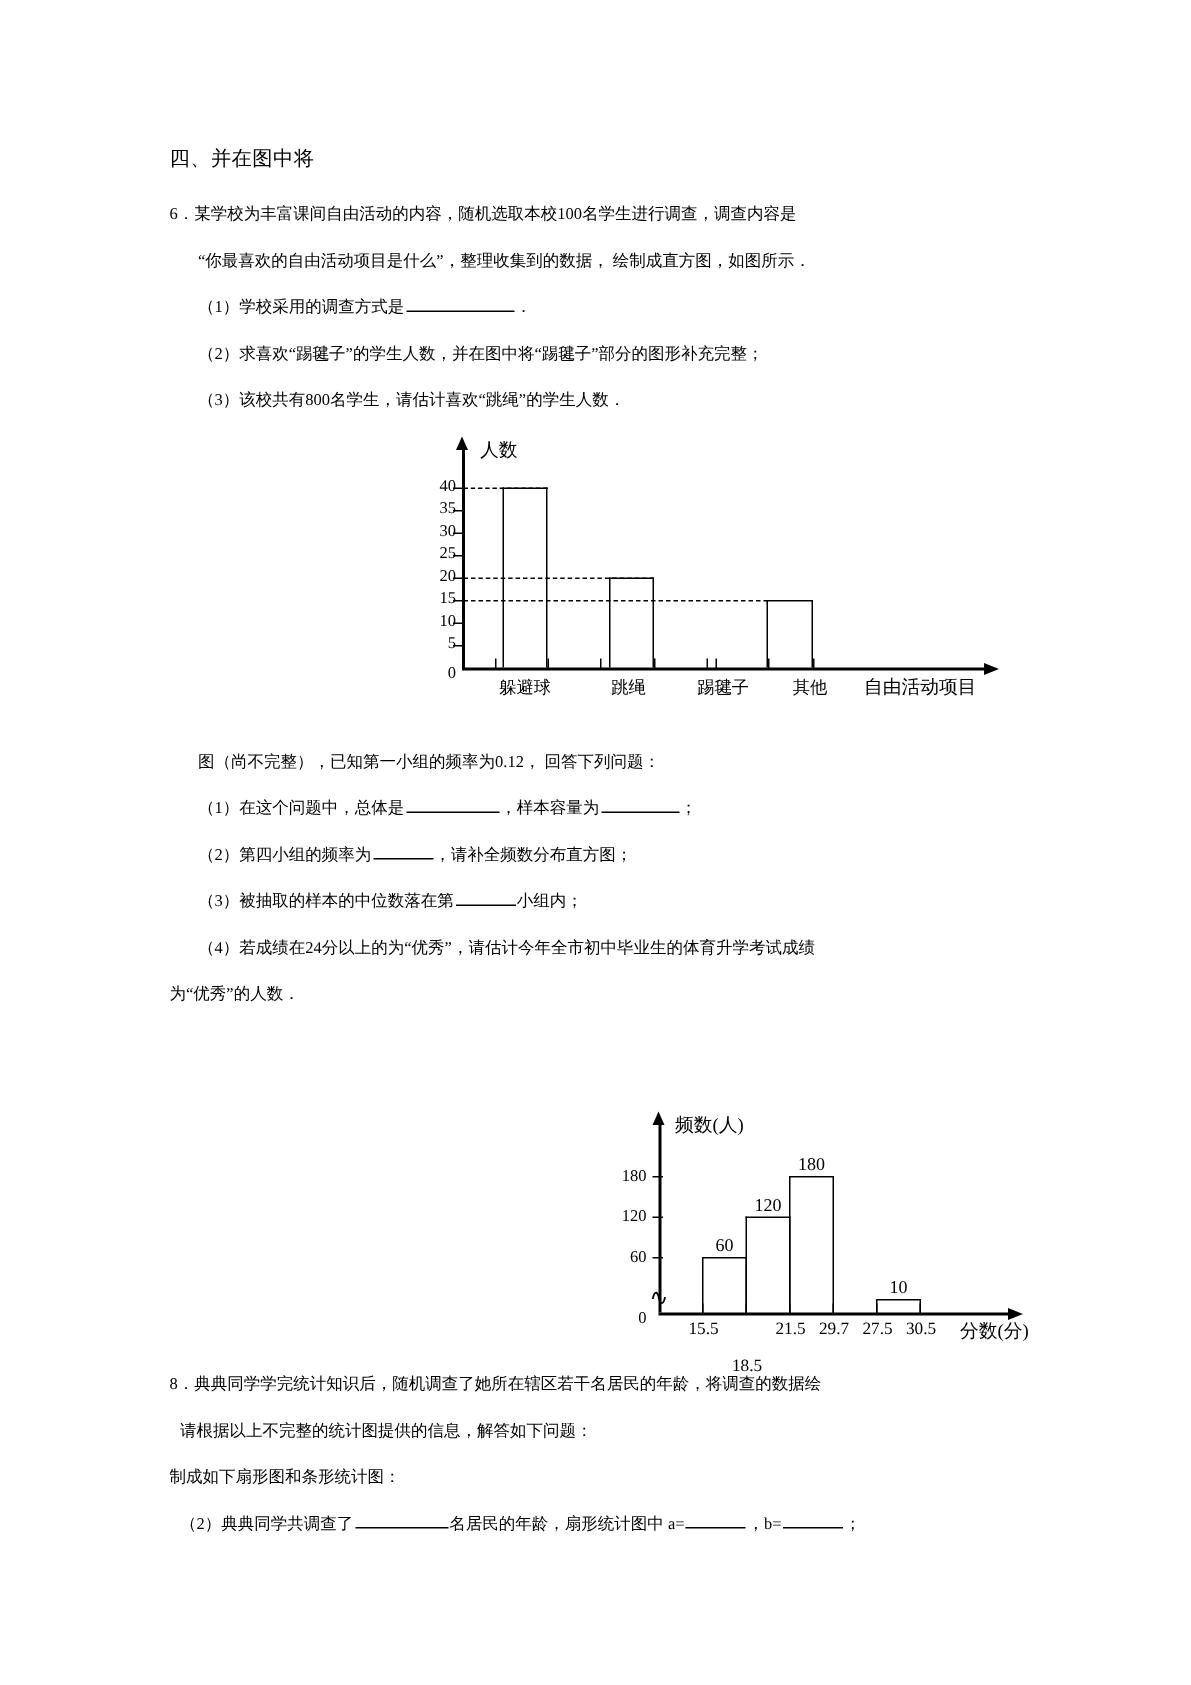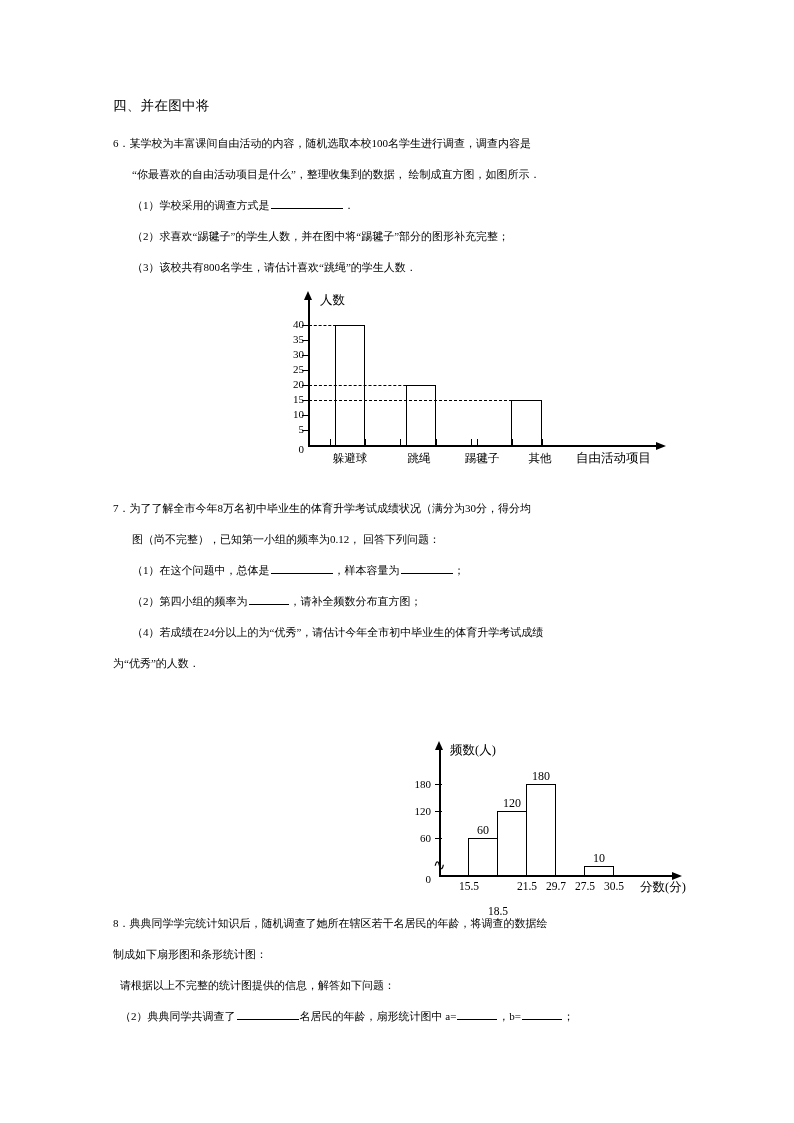--- a/index.html
+++ b/index.html
@@ -181,27 +181,27 @@
     <div class="bar" style="left:221px; top:112px; width:31px; height:45px;"></div>
 
     <div class="xtick-lbl" style="left:26px;  top:163px; width:68px;">躲避球</div>
     <div class="xtick-lbl" style="left:101px; top:163px; width:56px;">跳绳</div>
     <div class="xtick-lbl" style="left:158px; top:163px; width:68px;">踢毽子</div>
     <div class="xtick-lbl" style="left:222px; top:163px; width:56px;">其他</div>
     <div class="axis-title" style="left:286px; top:162px;">自由活动项目</div>
   </div>
 
   <div class="q-block q7">
-    <span class="ln noind">7．为了了解全市今年8万名初中毕业生的体育升学考试成绩状况（满分为30分，得分均</span>
     <span class="ln ind2">图（尚不完整），已知第一小组的频率为0.12， 回答下列问题：</span>
 
     <span class="ln ind2"><span>（1）在这个问题中，总体是</span><span class="blank b-lg"></span><span>，样本容量为</span><span class="blank b-md"></span><span>；</span></span>
 
     <span class="ln ind2"><span>（2）第四小组的频率为</span><span class="blank b-sm"></span><span>，请补全频数分布直方图；</span></span>
 
+    <span class="ln ind2"><span>（3）被抽取的样本的中位数落在第</span><span class="blank b-sm"></span><span>小组内；</span></span>
 
     <span class="ln ind2">（4）若成绩在24分以上的为“优秀”，请估计今年全市初中毕业生的体育升学考试成绩</span>
     <span class="ln noind">为“优秀”的人数．</span>
   </div>
 
   <div class="chart" style="left:408px; top:740px; width:300px; height:165px;">
 
     <div class="axis-line" style="left:31px; top:10px; width:1.6px; height:125px;"></div>
     <div class="arrow-up" style="left:27px; top:1px;"></div>
 
@@ -243,18 +243,18 @@
     <div class="xtick-lbl" style="left:74px;  top:140px; width:32px;margin-top:25px;">18.5</div>
     <div class="xtick-lbl" style="left:103px; top:140px; width:32px;">21.5</div>
     <div class="xtick-lbl" style="left:132px; top:140px; width:32px;">29.7</div>
     <div class="xtick-lbl" style="left:161px; top:140px; width:32px;">27.5</div>
     <div class="xtick-lbl" style="left:190px; top:140px; width:32px;">30.5</div>
     <div class="axis-title" style="left:232px; top:139px;">分数(分)</div>
   </div>
 
   <div class="q-block q8">
     <span class="ln noind">8．典典同学学完统计知识后，随机调查了她所在辖区若干名居民的年龄，将调查的数据绘</span>
+    <span class="ln ind-small">请根据以上不完整的统计图提供的信息，解答如下问题：</span>
     <span class="ln noind">制成如下扇形图和条形统计图：</span>
-    <span class="ln ind-small">请根据以上不完整的统计图提供的信息，解答如下问题：</span>
     <span class="ln ind-small"><span>（2）典典同学共调查了</span><span class="blank b-lg"></span><span>名居民的年龄，扇形统计图中 a=</span><span class="blank b-sm"></span><span>，b=</span><span class="blank b-sm"></span><span>；</span></span>
   </div>
 
 </div>
 
 </body></html>

